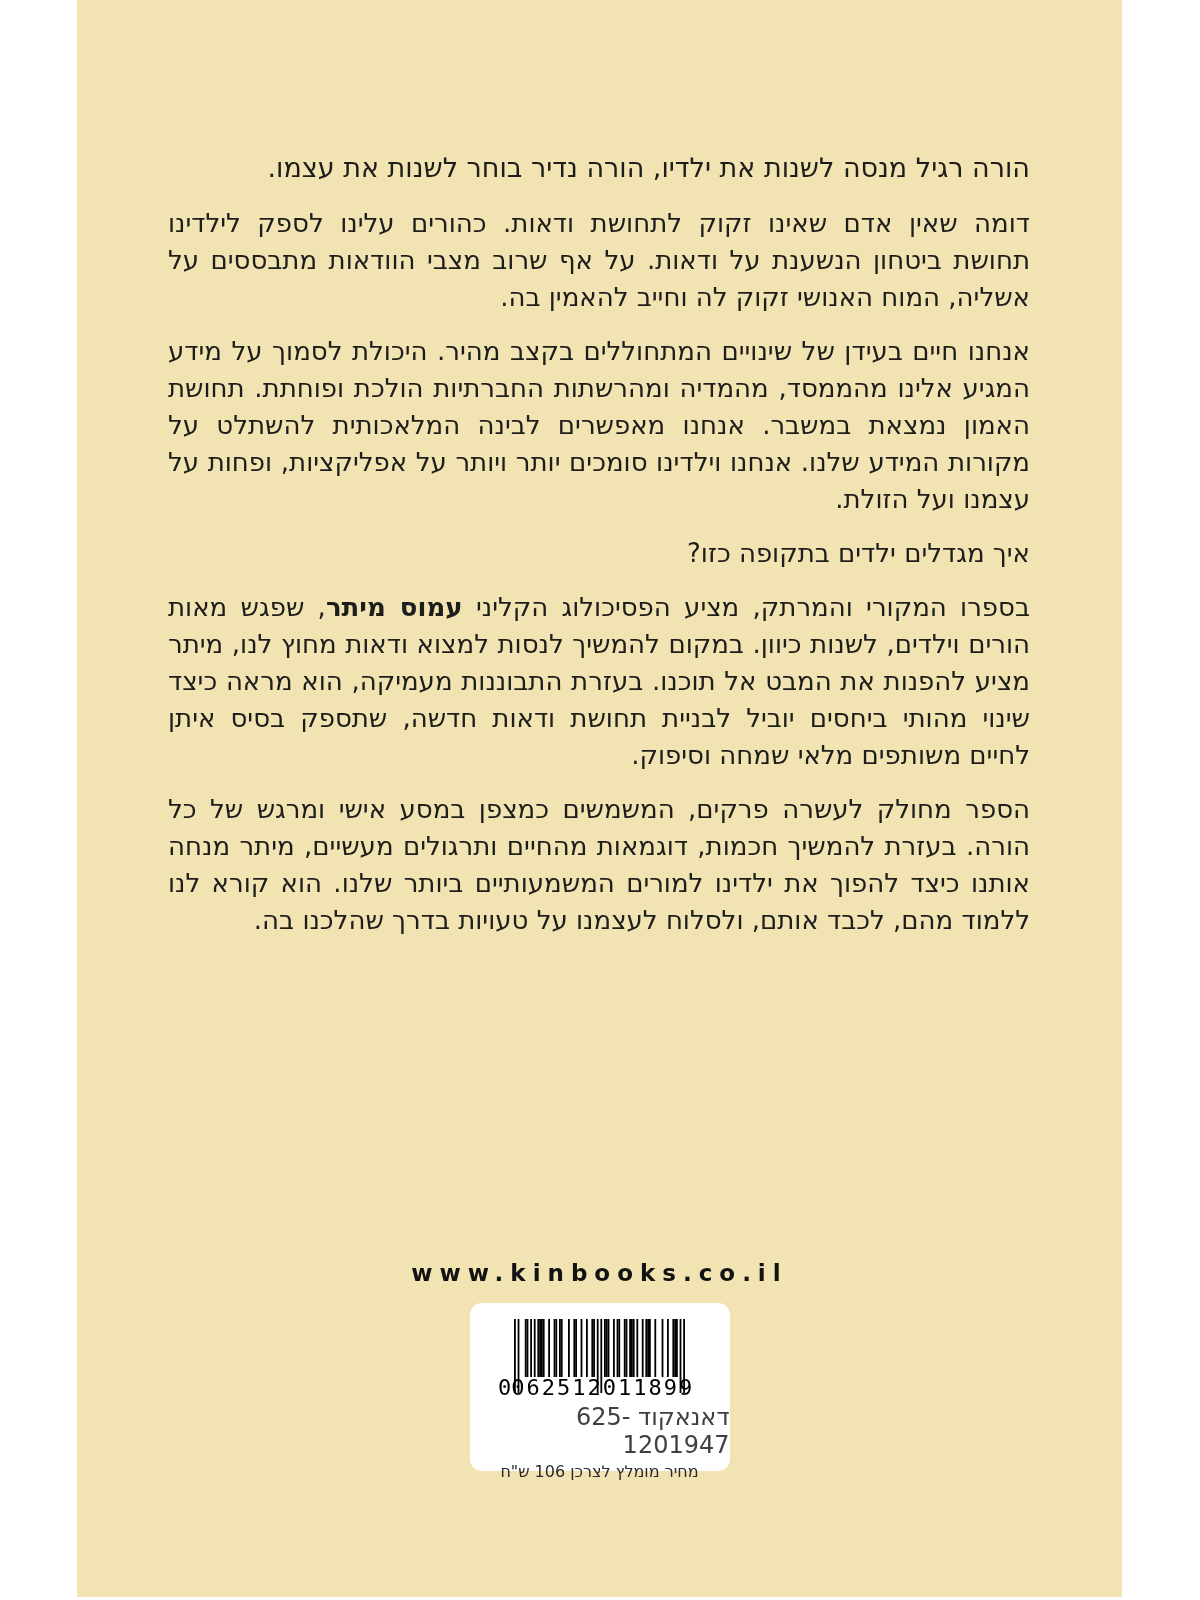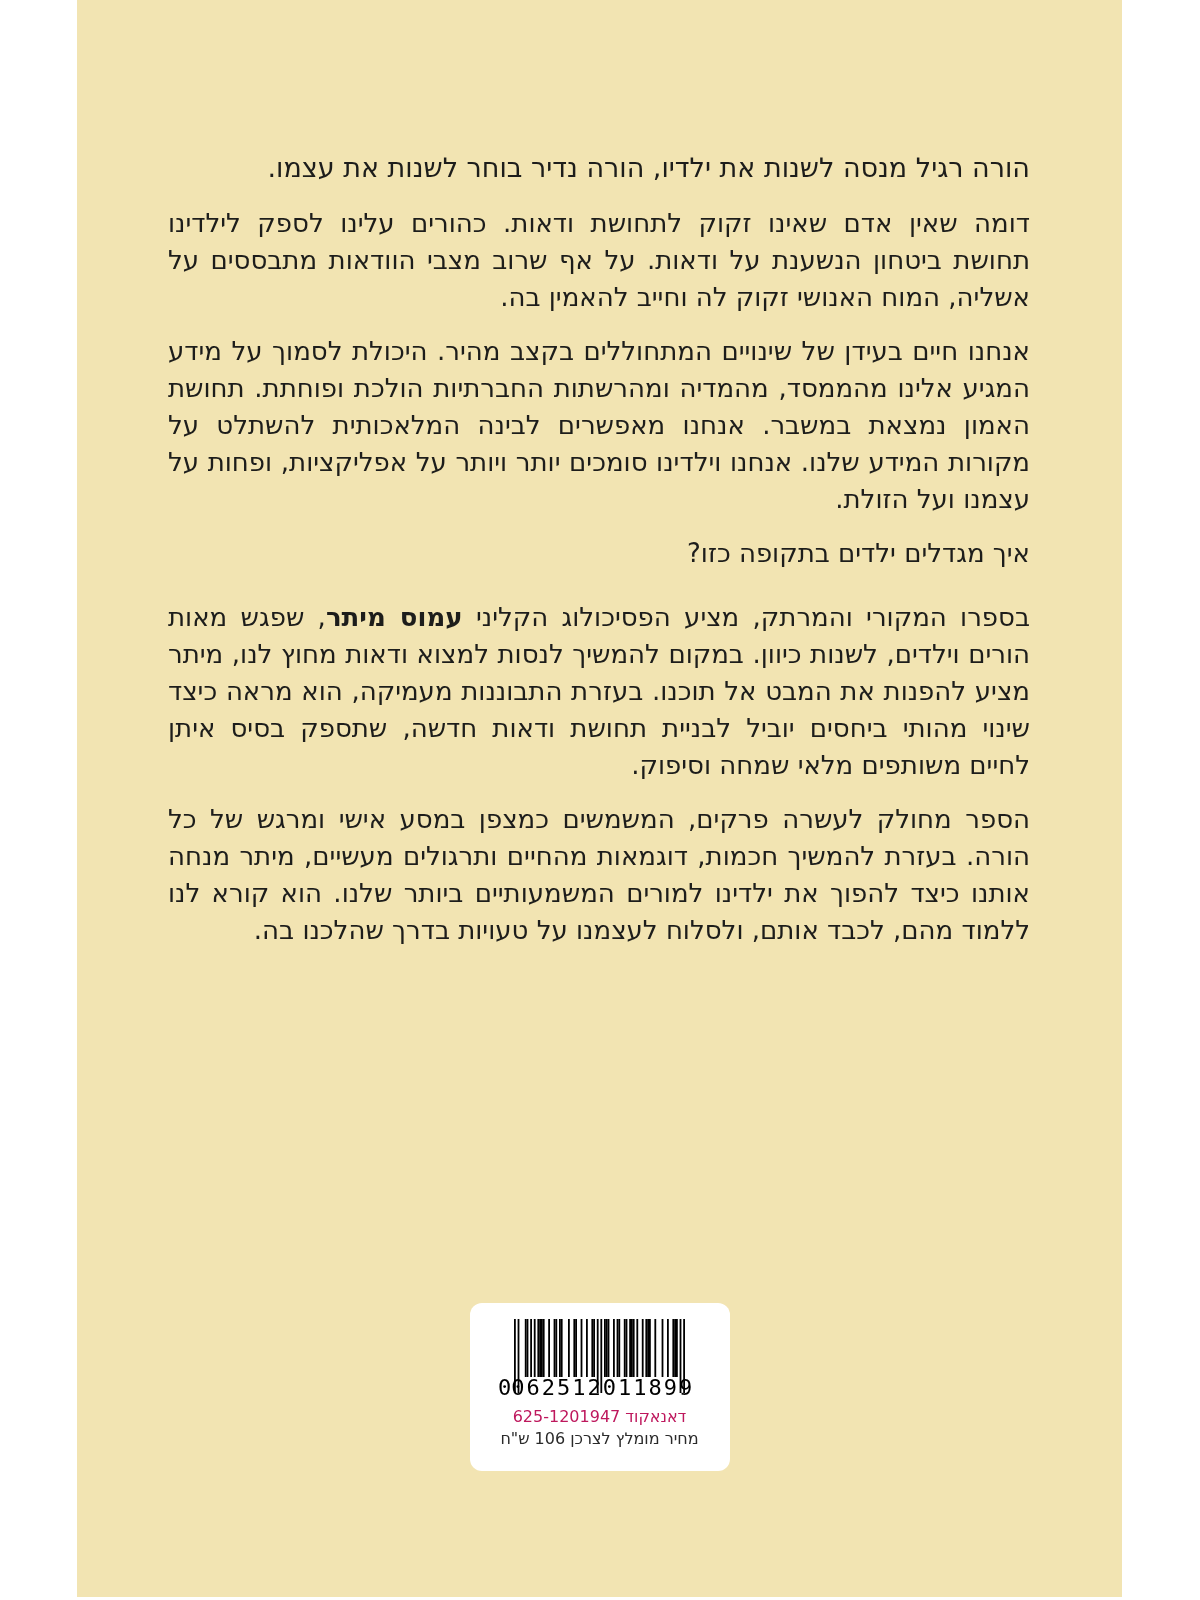--- a/index.html
+++ b/index.html
@@ -29,21 +29,21 @@
     color:#1d1d1b;
   }
   .headline {
     font-weight:normal;
     font-size:27px;
     line-height:40px;
     margin-bottom:17px;
     text-align:right;
   }
   .para { margin-bottom:17px; }
-  .question { margin-bottom:27px; text-align:right; }
+  .question { margin-bottom:17px; text-align:right; }
   .inline-bold { font-weight:bold; }
 
   .site-url {
     position:absolute;
     top:1260px;
     left:0; width:100%;
     text-align:center;
     direction:ltr;
     font-weight:bold;
     font-size:23px;
@@ -79,22 +79,22 @@
     font-family:"DejaVu Sans Mono", monospace;
     font-size:22px;
     line-height:26px;
     color:#000;
     direction:ltr;
   }
   .barcode-digits .grp { letter-spacing:2px;text-align:right; }
   .danacode-line {
     margin-top:6px;
     direction:rtl;
-    font-size:16px;
-    color:#be185d;
+    font-size:24px;
+    color:#404040;
   }
   .price-line {
     margin-top:3px;
     direction:rtl;
     font-size:16px;
     color:#2a2a2a;
   }
   .credits {
     position:absolute;
     top:1483px;
@@ -119,20 +119,21 @@
     <p class="para">אנחנו חיים בעידן של שינויים המתחוללים בקצב מהיר. היכולת לסמוך על מידע המגיע אלינו מהממסד, מהמדיה ומהרשתות החברתיות הולכת ופוחתת. תחושת האמון נמצאת במשבר. אנחנו מאפשרים לבינה המלאכותית להשתלט על מקורות המידע שלנו. אנחנו וילדינו סומכים יותר ויותר על אפליקציות, ופחות על עצמנו ועל הזולת.</p>
 
     <p class="question">איך מגדלים ילדים בתקופה כזו?</p>
 
     <p class="para"><span>בספרו המקורי והמרתק, מציע הפסיכולוג הקליני </span><span class="inline-bold">עמוס מיתר</span><span>, שפגש מאות הורים וילדים, לשנות כיוון. במקום להמשיך לנסות למצוא ודאות מחוץ לנו, מיתר מציע להפנות את המבט אל תוכנו. בעזרת התבוננות מעמיקה, הוא מראה כיצד שינוי מהותי ביחסים יוביל לבניית תחושת ודאות חדשה, שתספק בסיס איתן לחיים משותפים מלאי שמחה וסיפוק.</span></p>
 
     <p class="para">הספר מחולק לעשרה פרקים, המשמשים כמצפן במסע אישי ומרגש של כל הורה. בעזרת להמשיך חכמות, דוגמאות מהחיים ותרגולים מעשיים, מיתר מנחה אותנו כיצד להפוך את ילדינו למורים המשמעותיים ביותר שלנו. הוא קורא לנו ללמוד מהם, לכבד אותם, ולסלוח לעצמנו על טעויות בדרך שהלכנו בה.</p>
 
   </div>
 
+  <div class="site-url">www.kinbooks.co.il</div>
 
   <div class="barcode-box">
     <div class="barcode-wrap">
       <div><svg xmlns="http://www.w3.org/2000/svg" width="171" height="74">
             <rect x="0.0" y="0" width="1.8" height="74" fill="#000"></rect>
             <rect x="3.6" y="0" width="1.8" height="74" fill="#000"></rect>
             <rect x="10.8" y="0" width="1.8" height="58" fill="#000"></rect>
             <rect x="12.6" y="0" width="1.8" height="58" fill="#000"></rect>
             <rect x="16.2" y="0" width="1.8" height="58" fill="#000"></rect>
             <rect x="19.8" y="0" width="1.8" height="58" fill="#000"></rect>

